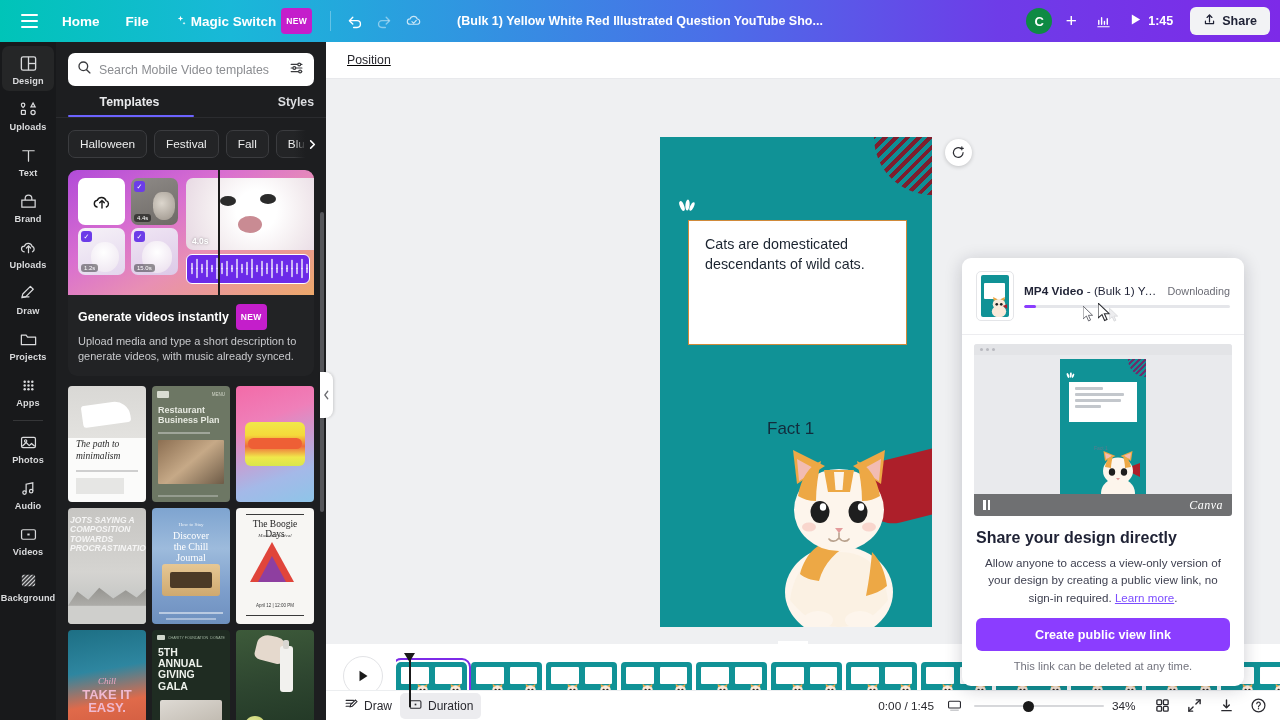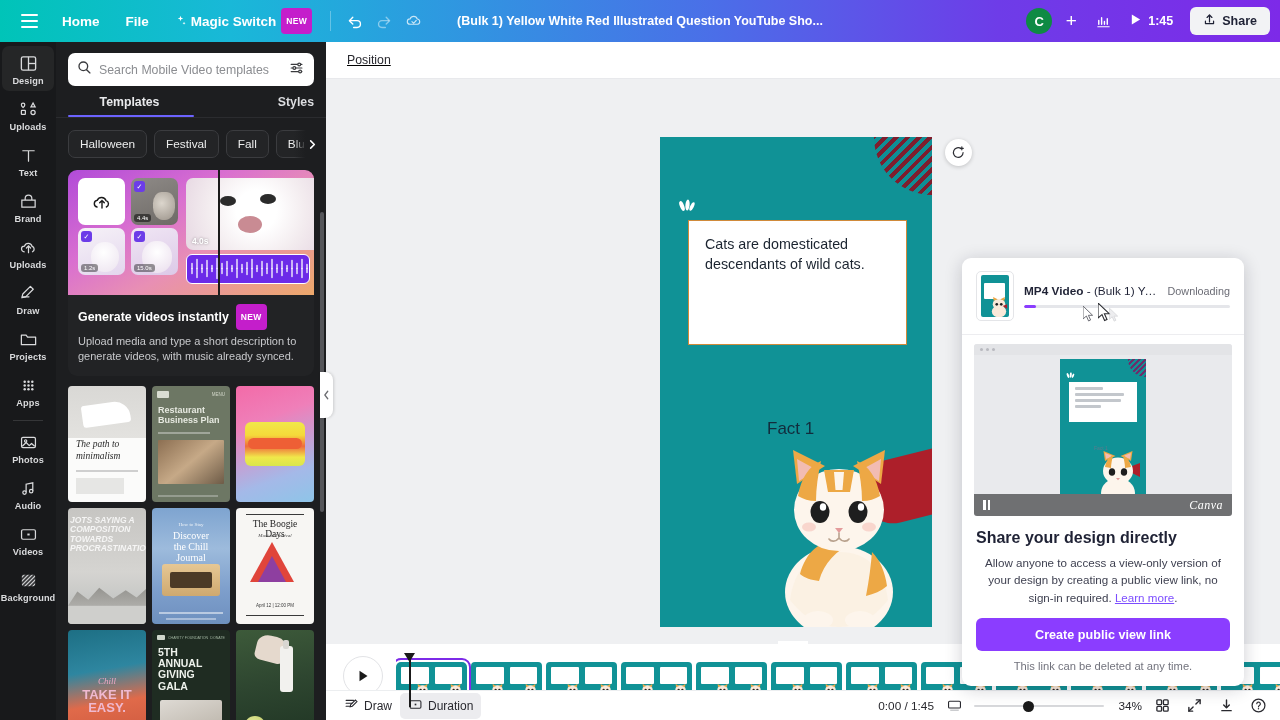--- a/index.html
+++ b/index.html
@@ -234,21 +234,21 @@
   .sb-btn {
     display: flex; align-items: center; gap: 5px; font-size: 12px; color: #29292f;
     padding: 4px 8px; border-radius: 5px; cursor: pointer; font-weight: 500;
   }
   .sb-btn.pressed { background: #ececef; }
   .sb-right { margin-left: auto; display: flex; align-items: center; gap: 8px; padding-right: 10px; }
   .sb-time { font-size: 11.8px; color: #29292f; font-weight: 500; }
   .zoom-slider { width: 130px; height: 12px; position: relative; cursor: pointer; }
   .zoom-track { position: absolute; top: 5px; left: 0; width: 130px; height: 2px; background: #d7d8db; border-radius: 2px; }
   .zoom-knob { position: absolute; top: 1px; left: 49px; width: 11px; height: 11px; background: #1a1a1a; border-radius: 50%; }
-  .sb-pct { font-size: 11.8px; color: #29292f; font-weight: 500; min-width: 30px; text-align: right; }
+  .sb-pct { font-size: 11.8px; color: #29292f; font-weight: 500; min-width: 30px; }
   .sb-ico { width: 24px; height: 24px; display: flex; align-items: center; justify-content: center; color: #29292f; cursor: pointer; }
 
   
   .popup {
     position: absolute; left: 962px; top: 258px; width: 282px; height: 428px;
     background: #fff; border-radius: 9px; box-shadow: 0 3px 18px rgba(20,20,40,.2);
     z-index: 55; overflow: hidden;
   }
   .dl-row { display: flex; align-items: center; gap: 10px; padding: 13px 14px 0; }
   .dl-thumb {

